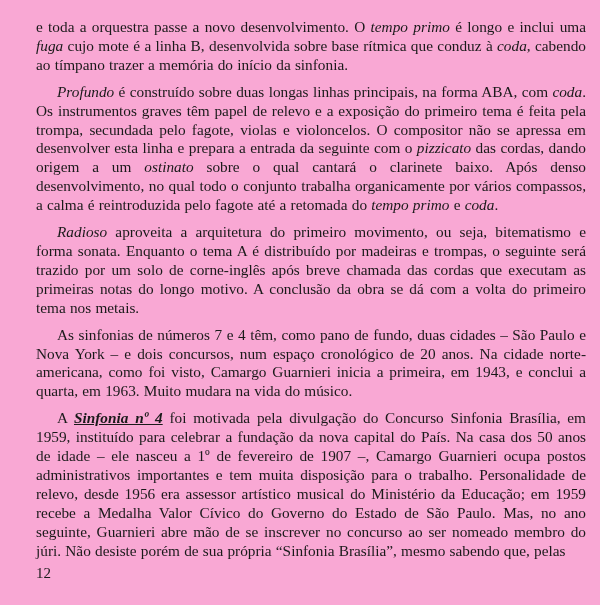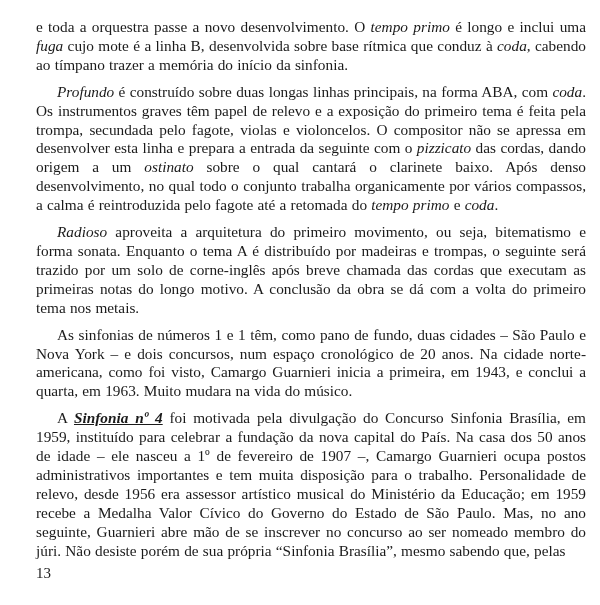--- a/index.html
+++ b/index.html
@@ -4,21 +4,21 @@
 <style>
   html, body { margin: 0; padding: 0; }
   body {
     width: 600px; height: 605px;
     background: #e8e8e8;
     font-family: "Liberation Serif", "DejaVu Serif", serif;
   }
   .page {
     position: relative;
     width: 600px; height: 605px;
-    background: #ffffff;
+    background: #f9a8d4;
     overflow: hidden;
     color: #1a1a1a;
   }
   .text-block {
     position: absolute;
     left: 36px; top: 18px;
     width: 550px;
   }
   .para {
     margin: 0;
@@ -40,17 +40,17 @@
   }
 </style>
 </head>
 <body>
 
 <div class="page">
   <div class="text-block">
       <p class="para"><span class="seg normal">e toda a orquestra passe a novo desenvolvimento. O </span><span class="seg italic">tempo primo</span><span class="seg normal"> é longo e inclui uma </span><span class="seg italic">fuga</span><span class="seg normal"> cujo mote é a linha B, desenvolvida sobre base rítmica que conduz à </span><span class="seg italic">coda</span><span class="seg normal">, cabendo ao tímpano trazer a memória do início da sinfonia.</span></p>
       <p class="para indent"><span class="seg italic">Profundo</span><span class="seg normal"> é construído sobre duas longas linhas principais, na forma ABA, com </span><span class="seg italic">coda</span><span class="seg normal">. Os instrumentos graves têm papel de relevo e a exposição do primeiro tema é feita pela trompa, secundada pelo fagote, violas e violoncelos. O compositor não se apressa em desenvolver esta linha e prepara a entrada da seguinte com o </span><span class="seg italic">pizzicato</span><span class="seg normal"> das cordas, dando origem a um </span><span class="seg italic">ostinato</span><span class="seg normal"> sobre o qual cantará o clarinete baixo. Após denso desenvolvimento, no qual todo o conjunto trabalha organicamente por vários compassos, a calma é reintroduzida pelo fagote até a retomada do </span><span class="seg italic">tempo primo</span><span class="seg normal"> e </span><span class="seg italic">coda</span><span class="seg normal">.</span></p>
       <p class="para indent"><span class="seg italic">Radioso</span><span class="seg normal"> aproveita a arquitetura do primeiro movimento, ou seja, bitematismo e forma sonata. Enquanto o tema A é distribuído por madeiras e trompas, o seguinte será trazido por um solo de corne-inglês após breve chamada das cordas que executam as primeiras notas do longo motivo. A conclusão da obra se dá com a volta do primeiro tema nos metais.</span></p>
-      <p class="para indent"><span class="seg normal">As sinfonias de números 1 e 1 têm, como pano de fundo, duas cidades – São Paulo e Nova York – e dois concursos, num espaço cronológico de 20 anos. Na cidade norte-americana, como foi visto, Camargo Guarnieri inicia a primeira, em 1943, e conclui a quarta, em 1963. Muito mudara na vida do músico.</span></p>
+      <p class="para indent"><span class="seg normal">As sinfonias de números 7 e 4 têm, como pano de fundo, duas cidades – São Paulo e Nova York – e dois concursos, num espaço cronológico de 20 anos. Na cidade norte-americana, como foi visto, Camargo Guarnieri inicia a primeira, em 1943, e conclui a quarta, em 1963. Muito mudara na vida do músico.</span></p>
       <p class="para indent"><span class="seg normal">A </span><span class="seg bold-italic">Sinfonia nº 4</span><span class="seg normal"> foi motivada pela divulgação do Concurso Sinfonia Brasília, em 1959, instituído para celebrar a fundação da nova capital do País. Na casa dos 50 anos de idade – ele nasceu a 1º de fevereiro de 1907 –, Camargo Guarnieri ocupa postos administrativos importantes e tem muita disposição para o trabalho. Personalidade de relevo, desde 1956 era assessor artístico musical do Ministério da Educação; em 1959 recebe a Medalha Valor Cívico do Governo do Estado de São Paulo. Mas, no ano seguinte, Guarnieri abre mão de se inscrever no concurso ao ser nomeado membro do júri. Não desiste porém de sua própria “Sinfonia Brasília”, mesmo sabendo que, pelas</span></p>
     </div>
-  <div class="page-number">13</div>
+  <div class="page-number">12</div>
 </div>
 
 </body></html>

